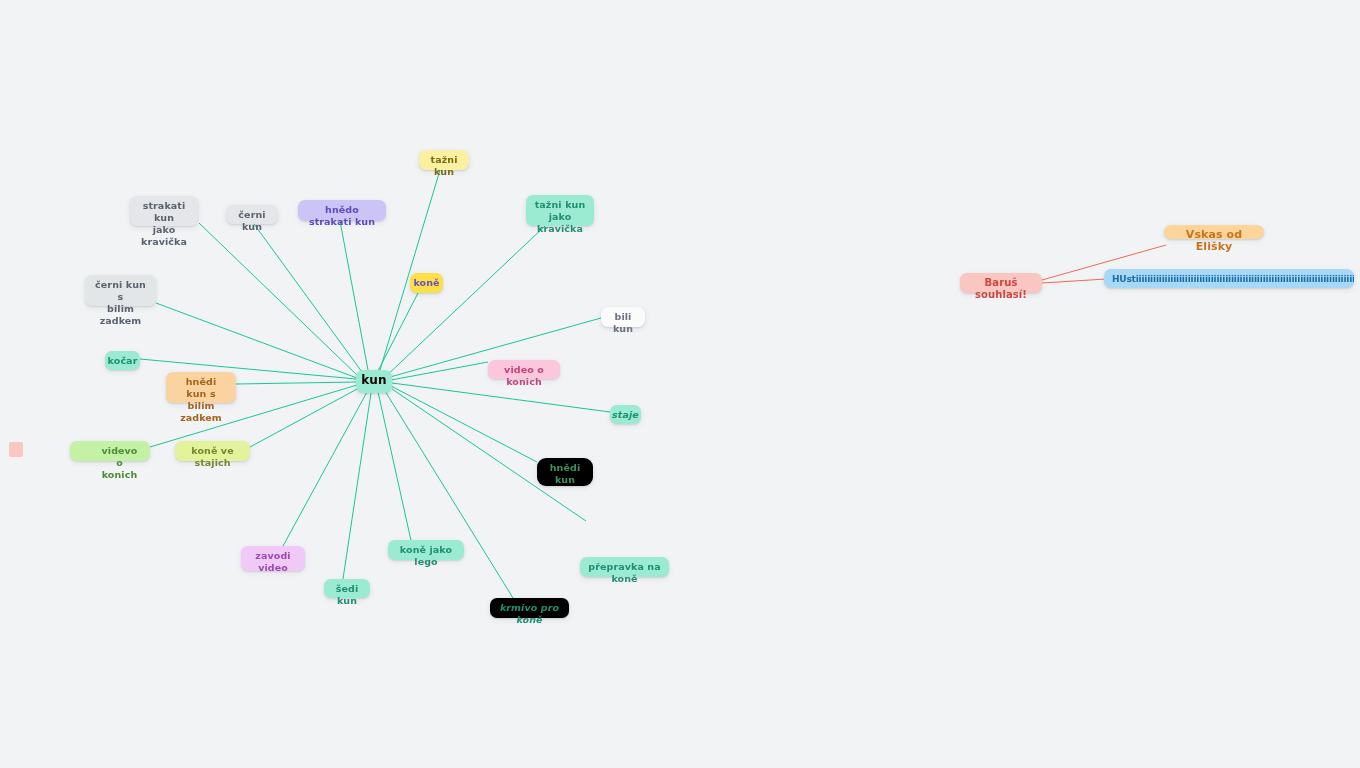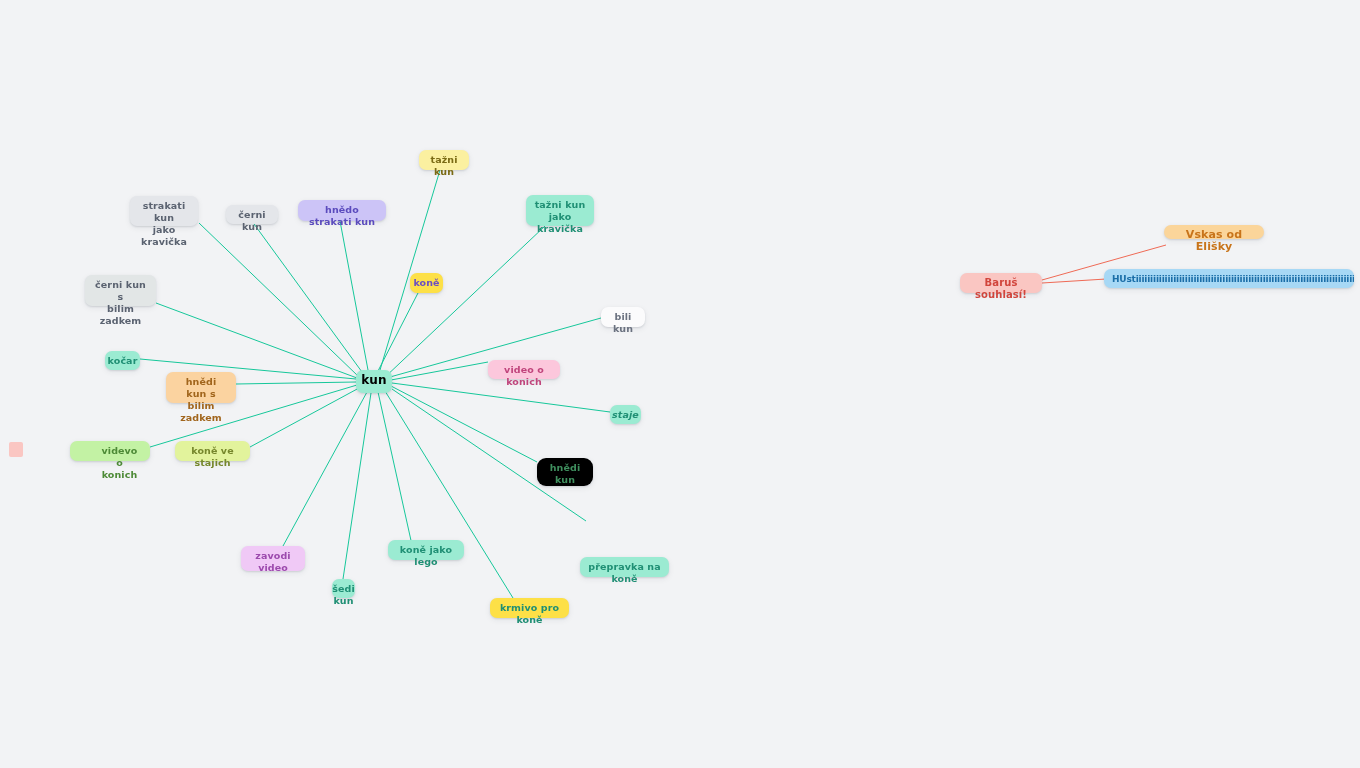--- a/index.html
+++ b/index.html
@@ -104,22 +104,22 @@
       <div class="node" style="left: 488px; top: 360px; width: 72px; height: 19px; background: rgb(252, 199, 220); color: rgb(192, 69, 124);"><span>video o konich</span></div>
       <div class="node" style="left: 166px; top: 372px; width: 70px; height: 31px; background: rgb(251, 211, 160); color: rgb(161, 101, 28);"><span>hnědi kun s
 bilim zadkem</span></div>
       <div class="node" style="left: 610px; top: 405px; width: 31px; height: 19px; background: rgb(155, 235, 210); color: rgb(31, 143, 116); font-style: italic;"><span>staje</span></div>
       <div class="node" style="left: 70px; top: 441px; width: 80px; height: 20px; background: rgb(195, 242, 164); color: rgb(77, 138, 54); padding-left: 27px;"><span>videvo o konich</span></div>
       <div class="node" style="left: 175px; top: 441px; width: 75px; height: 20px; background: rgb(226, 243, 156); color: rgb(118, 135, 44);"><span>koně ve stajich</span></div>
       <div class="node" style="left: 537px; top: 458px; width: 56px; height: 28px; background: #000000; color: rgb(63, 143, 94); border-radius: 9px;"><span>hnědi kun</span></div>
       <div class="node" style="left: 580px; top: 521px; width: 89px; height: 20px; background: rgb(155, 235, 210); color: rgb(31, 143, 116); margin-top: 36px;"><span>přepravka na koně</span></div>
       <div class="node" style="left: 241px; top: 546px; width: 64px; height: 25px; background: rgb(240, 201, 246); color: rgb(156, 74, 173);"><span>zavodi video</span></div>
       <div class="node" style="left: 388px; top: 540px; width: 76px; height: 20px; background: rgb(155, 235, 210); color: rgb(31, 143, 116);"><span>koně jako lego</span></div>
-      <div class="node" style="left: 324px; top: 579px; width: 23px; height: 19px; background: rgb(155, 235, 210); color: rgb(31, 143, 116); margin-left: 8px;"><span>šedi kun</span></div>
-      <div class="node" style="left: 490px; top: 598px; width: 79px; height: 20px; background: #fde047; color: rgb(31, 143, 116);"><span>krmivo pro koně</span></div>
+      <div class="node" style="left: 324px; top: 579px; width: 46px; height: 19px; background: rgb(155, 235, 210); color: rgb(31, 143, 116);"><span>šedi kun</span></div>
+      <div class="node" style="left: 490px; top: 598px; width: 79px; height: 20px; background: #000000; color: rgb(31, 143, 116); font-style: italic;"><span>krmivo pro koně</span></div>
       <div class="node" style="left: 1164px; top: 225px; width: 100px; height: 14px; background: rgb(251, 213, 154); color: rgb(200, 116, 26); font-size: 11px;"><span>Vskas od Elišky</span></div>
       <div class="node" style="left: 960px; top: 273px; width: 82px; height: 20px; background: rgb(250, 198, 194); color: rgb(209, 69, 60); font-size: 10px;"><span>Baruš souhlasí!</span></div>
       <div class="node longtext" style="left: 1104px; top: 269px; width: 250px; height: 19px; background: rgb(167, 216, 245); color: rgb(27, 110, 168); font-size: 9px;">
         <span>HUstiiiiiiiiiiiiiiiiiiiiiiiiiiiiiiiiiiiiiiiiiiiiiiiiiiiiiiiiiiiiiiiiiiiiiiiiiiiiiiiiiiiiiiiiiiiiiiiiiiii</span>
       </div>
       <div class="node root" style="left: 356px; top: 370px; width: 36px; height: 23px; background: rgb(155, 235, 210); color: #000000;"><span>kun</span></div>
       <div class="swatch" style="left: 9px; top: 442px; width: 14px; height: 15px; background: rgb(250, 198, 194);"></div>
     </div>
 </div>
 

